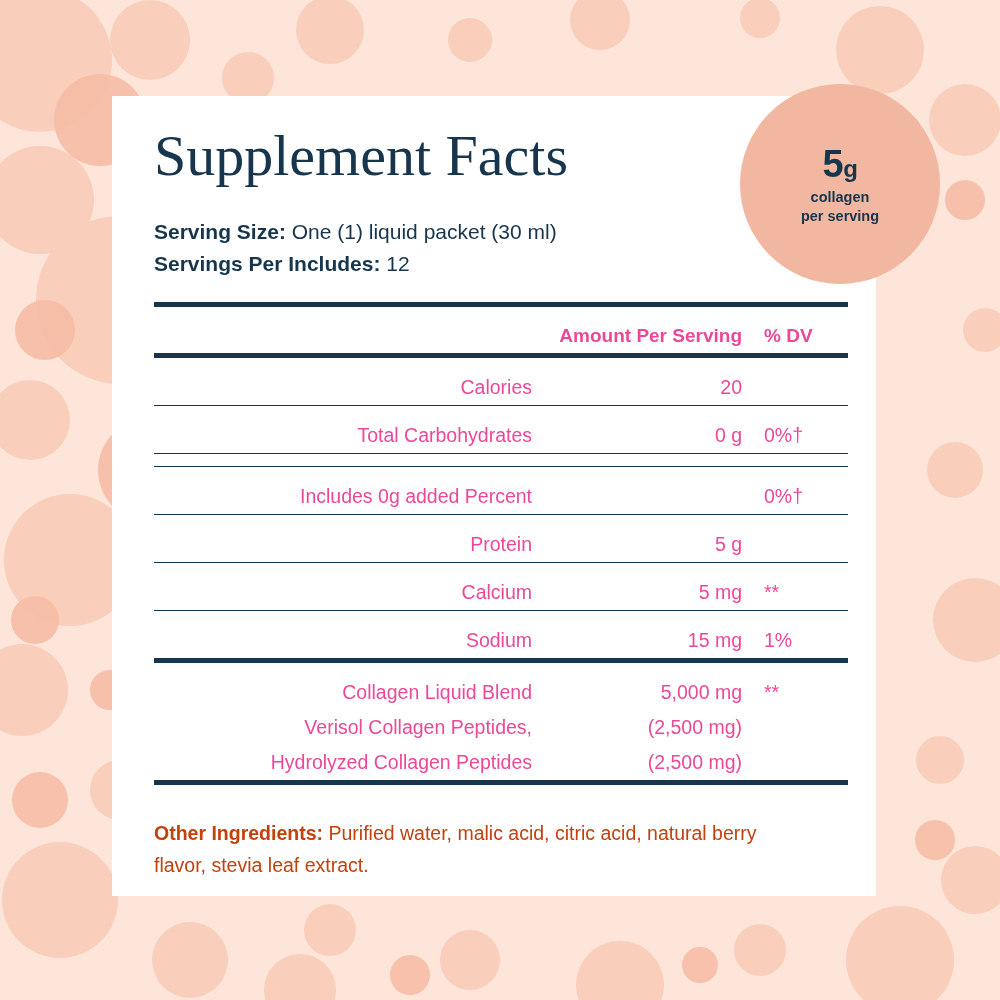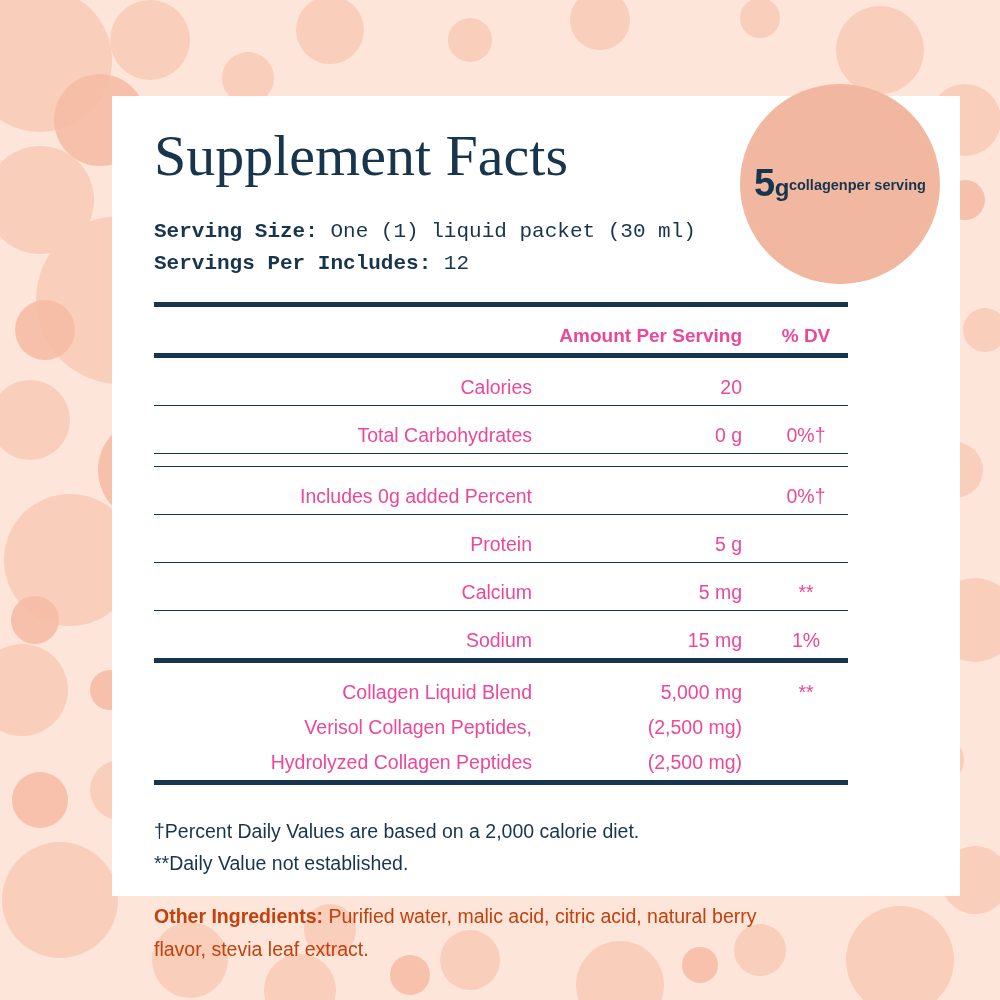--- a/index.html
+++ b/index.html
@@ -21,39 +21,39 @@
     left: 0; top: 0;
     width: 1000px;
     height: 1000px;
   }
 
   
   #facts-card {
     position: absolute;
     left: 112px;
     top: 96px;
-    width: 848px;
+    width: 764px;
     height: 800px;
     background: #ffffff;
     box-sizing: border-box;
     padding: 0;
   }
 
   
   #collagen-badge {
     position: absolute;
     left: 740px;
     top: 84px;
     width: 200px;
     height: 200px;
     border-radius: 50%;
     background: #f2b7a0;
     color: #17354d;
     display: flex;
-    flex-direction: row;
+    flex-direction: column;
     align-items: center;
     justify-content: center;
     text-align: center;
     line-height: 1.15;
   }
   #collagen-badge .amount {
     font-size: 38px;
     font-weight: bold;
     letter-spacing: -0.5px;
   }
@@ -83,39 +83,38 @@
     margin: 0;
     letter-spacing: 0px;
     line-height: 1.1;
   }
 
   .serving-lines {
     margin-top: 28px;
     color: #17354d;
     font-size: 21px;
     line-height: 1.52;
-    font-family: Liberation Mono, monospace;
   }
   .serving-lines b { font-weight: bold; }
 
   
   table.nutrition {
     margin-top: 22px;
     width: 694px;
     border-collapse: collapse;
     color: #ec4899;
     font-size: 19.5px;
   }
   table.nutrition td {
     padding: 6px 0 6px 0;
     vertical-align: bottom;
   }
   .col-name  { text-align: right; }
   .col-amt   { text-align: right; width: 210px; padding-right: 22px !important; }
-  .col-dv    { text-align: center; width: 84px; }
+  .col-dv    { text-align: left; width: 84px; }
 
   .hdr td {
     font-weight: bold;
     font-size: 19px;
     padding-bottom: 10px;
   }
 
   .rule-thick td {
     border-top: 5px solid #17354d;
     padding: 0; height: 0; line-height: 0;
@@ -299,24 +298,20 @@
           <td class="col-amt">(2,500 mg)</td>
           <td class="col-dv"></td>
         </tr>
 
         <tr class="rule-thick">
           <td colspan="3"></td>
         </tr>
       </tbody>
     </table>
 
-    <div class="footnotes">
-      <div>†Percent Daily Values are based on a 2,000 calorie diet.</div>
-      <div>**Daily Value not established.</div>
-    </div>
 
     <div class="other-ing">
       <b>Other Ingredients:</b>
       <span>Purified water, malic acid, citric acid, natural berry flavor, stevia leaf extract.</span>
     </div>
 
   </div>
 </div>
 
 <div id="collagen-badge">

